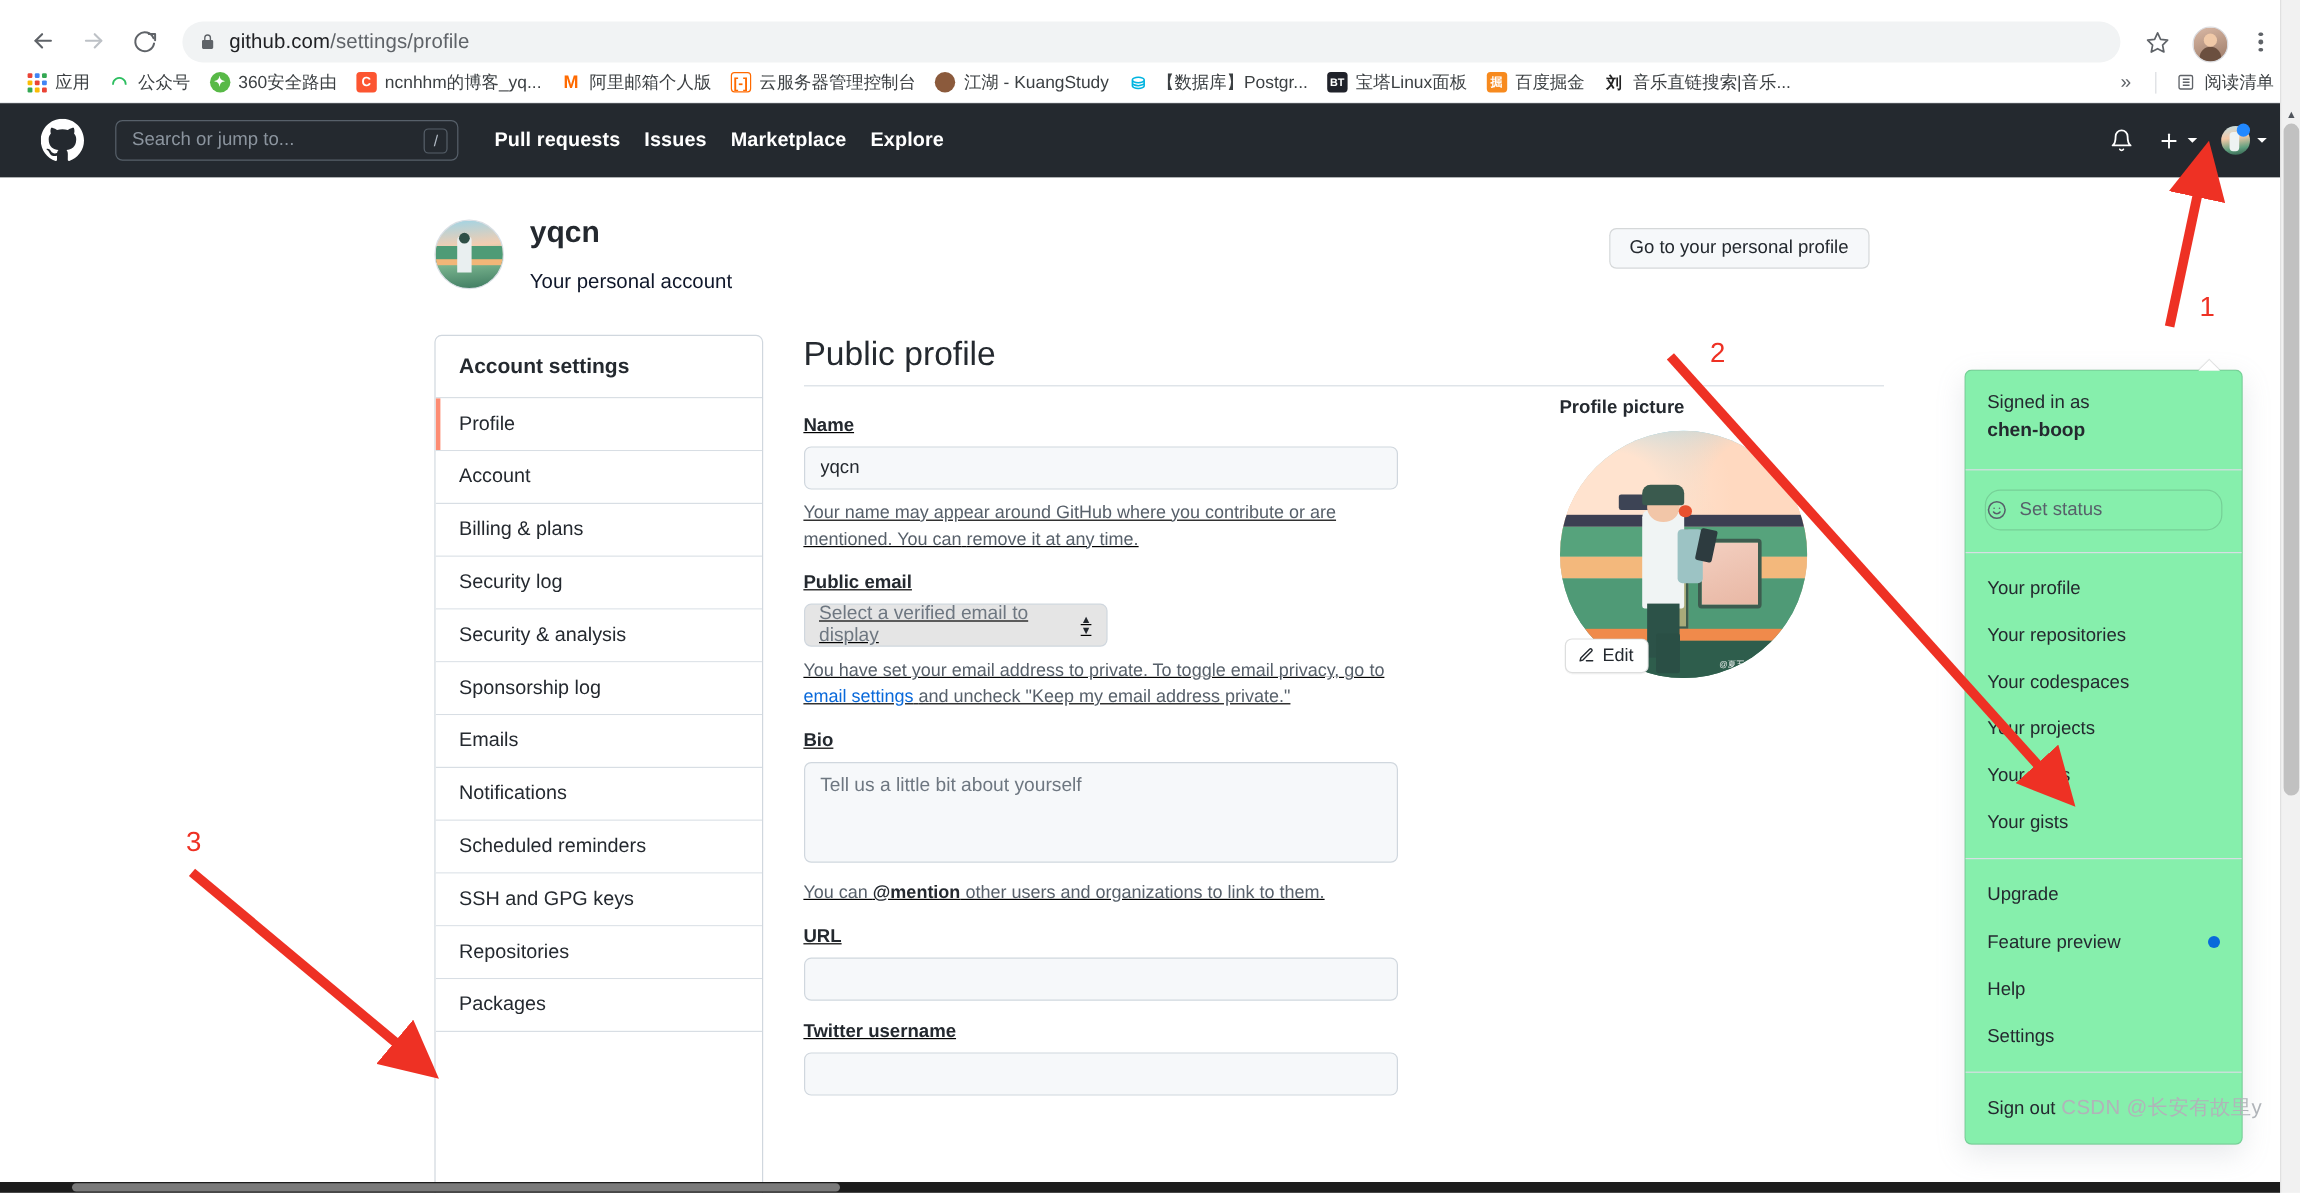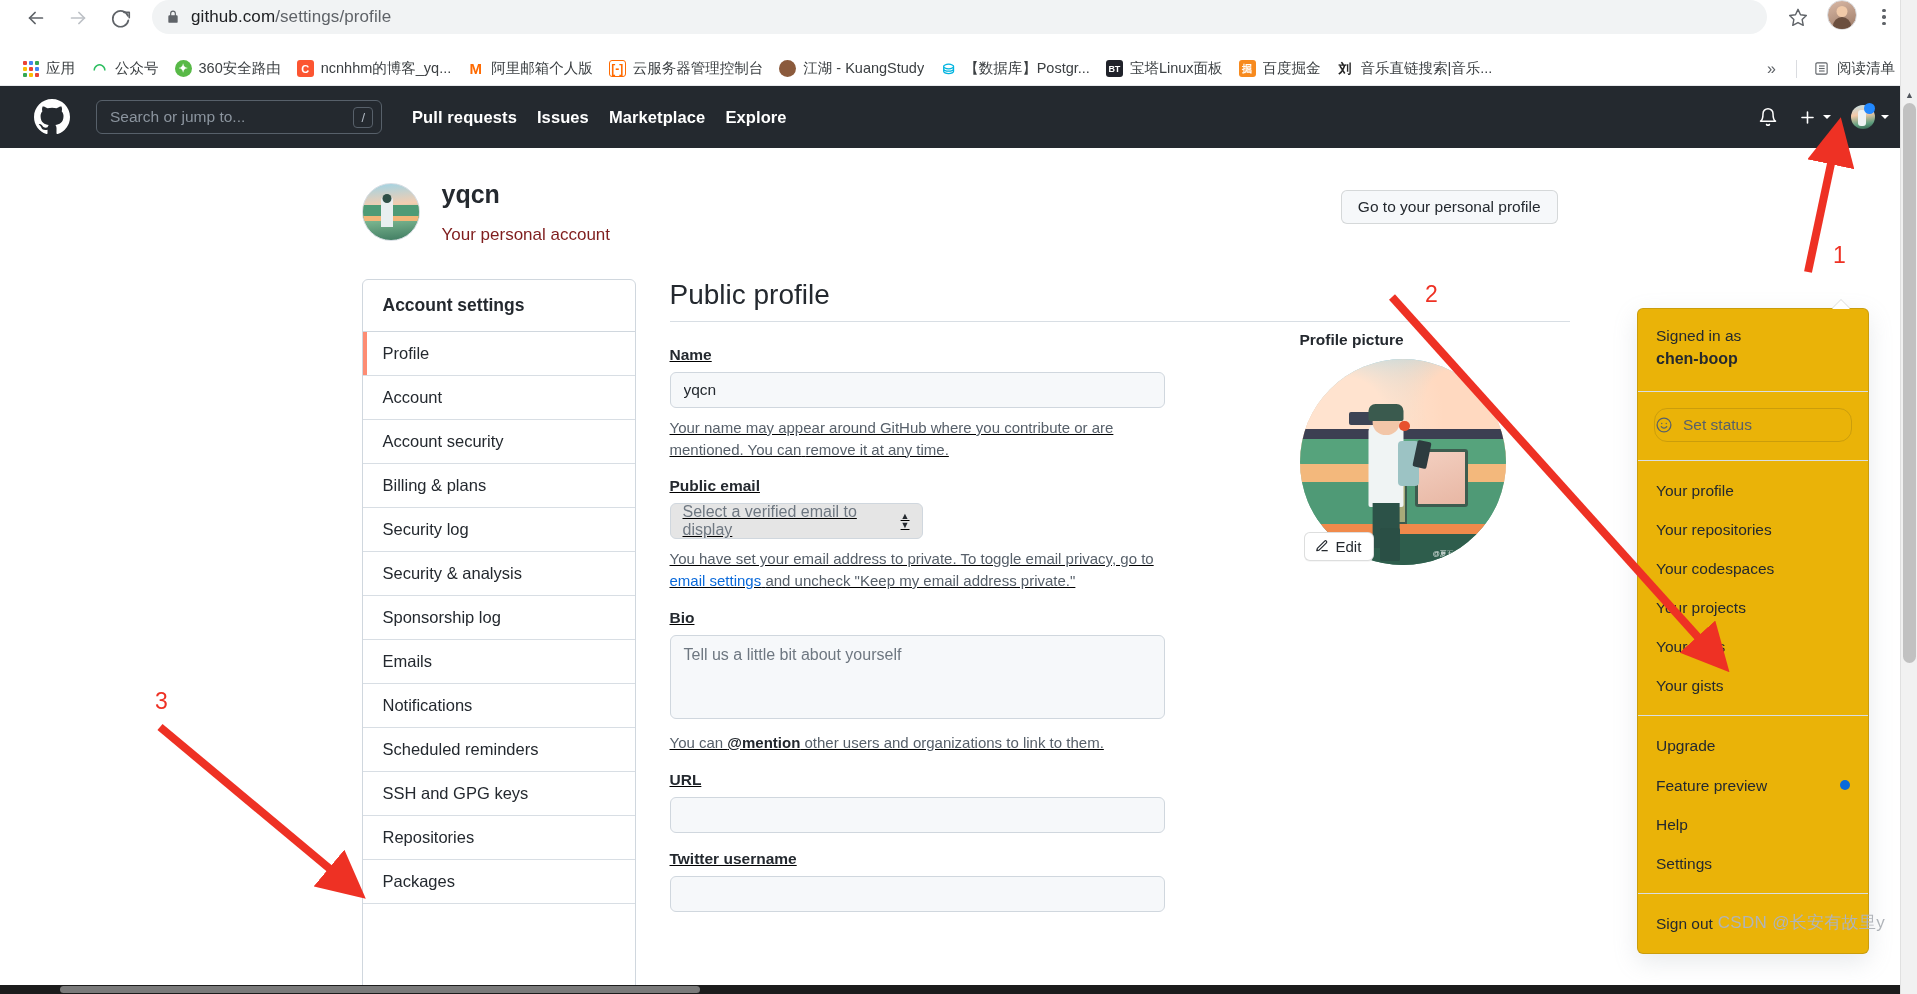--- a/index.html
+++ b/index.html
@@ -7,21 +7,21 @@
     width: 1917px; height: 994px;
     overflow: hidden;
     background: #ffffff;
     font-family: "Liberation Sans", sans-serif;
     -webkit-font-smoothing: antialiased;
   }
 
   
   .browser-chrome { width: 100%; background: #ffffff; }
   .toolbar {
-    height: 52px; display: flex; align-items: flex-start;
+    height: 52px; display: flex; align-items: flex-end;
     padding: 0 18px; gap: 6px; background: #fff;
   }
   .nav-btn {
     width: 36px; height: 36px; border-radius: 50%;
     display: flex; align-items: center; justify-content: center;
     color: #5f6368; flex: 0 0 auto; cursor: pointer;
   }
   .nav-btn.disabled { color: #bdc1c6; }
   .nav-btn svg { display:block; }
 
@@ -127,21 +127,21 @@
   .acct-avatar {
     width: 58px; height: 58px; border-radius: 50%; overflow: hidden; flex:0 0 auto;
     background: linear-gradient(175deg,#9fd4e6 0%,#f3cdb0 38%,#7ab58f 62%,#3e7a60 100%);
     position: relative; border:1px solid #d8dee4;
   }
   .acct-avatar .train-body { position:absolute; left:0; right:0; top:36%; height:26%; background:#4e9b76; }
   .acct-avatar .train-stripe { position:absolute; left:0; right:0; top:56%; height:10%; background:#f2b678; }
   .acct-avatar .person { position:absolute; left:44%; top:22%; width:12px; height:30px; background:#e9eff0; transform:translateX(-50%); border-radius:3px 3px 0 0; }
   .acct-avatar .head { position:absolute; left:44%; top:17%; width:9px; height:9px; background:#2f4f46; border-radius:50%; transform:translateX(-50%); }
   .acct-name { font-size: 25px; font-weight: 600; color: #24292f; line-height: 1.15; }
-  .acct-sub { font-size: 17px; color: #7f1d1d; margin-top: 16px; }
+  .acct-sub { font-size: 17px; color: #0f172a; margin-top: 16px; }
   .go-profile-btn {
     position: absolute; right: 12px; top: 42px;
     background: #f6f8fa; border: 1px solid rgba(27,31,36,.15); border-radius: 6px;
     padding: 7px 16px; font-size: 15.5px; color: #24292f; font-weight: 500;
     cursor: pointer; font-family: inherit;
   }
 
   .cols { display: flex; gap: 34px; margin-top: 34px; padding-left: 14px; }
 
   
@@ -232,21 +232,21 @@
     position: absolute; left: 4px; bottom: 4px;
     background: #fff; border: 1px solid rgba(27,31,36,.15); border-radius: 6px;
     padding: 5px 12px 5px 10px; font-size: 15px; color: #24292f;
     display: flex; align-items: center; gap: 7px; cursor: pointer; font-family: inherit;
     box-shadow: 0 1px 0 rgba(27,31,36,.04);
   }
 
   
   .user-menu {
     position: absolute; right: 48px; top: 160px; width: 232px;
-    background: #eab308; border: 1px solid rgba(27,31,36,.15); border-radius: 6px;
+    background: #86efac; border: 1px solid rgba(27,31,36,.15); border-radius: 6px;
     box-shadow: 0 8px 24px rgba(140,149,159,.2); z-index: 40;
     font-size: 15.5px; color: #24292f;
   }
   .user-menu::before {
     content:""; position:absolute; right: 18px; top: -9px;
     border-left: 9px solid transparent; border-right: 9px solid transparent;
     border-bottom: 9px solid #fff;
     filter: drop-shadow(0 -1px 0 rgba(27,31,36,.15));
   }
   .um-section { padding: 10px 0; border-bottom: 1px solid #d8dee4; }
@@ -473,21 +473,20 @@
       </div>
     </div>
     <button class="go-profile-btn">Go to your personal profile</button>
 
     <div class="cols">
 
       <aside class="sidebar">
         <div class="side-title">Account settings</div>
         <div class="side-item active">Profile</div>
         <div class="side-item">Account</div>
-        <div class="side-item">Account security</div>
         <div class="side-item">Billing &amp; plans</div>
         <div class="side-item">Security log</div>
         <div class="side-item">Security &amp; analysis</div>
         <div class="side-item">Sponsorship log</div>
         <div class="side-item">Emails</div>
         <div class="side-item">Notifications</div>
         <div class="side-item">Scheduled reminders</div>
         <div class="side-item">SSH and GPG keys</div>
         <div class="side-item">Repositories</div>
         <div class="side-item">Packages</div>

